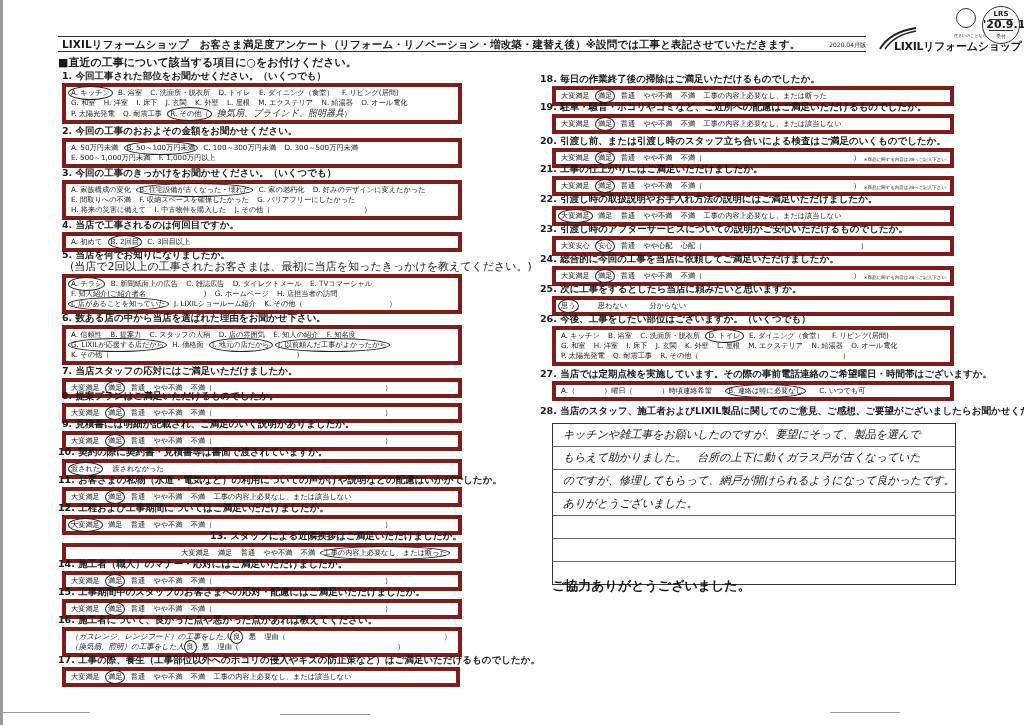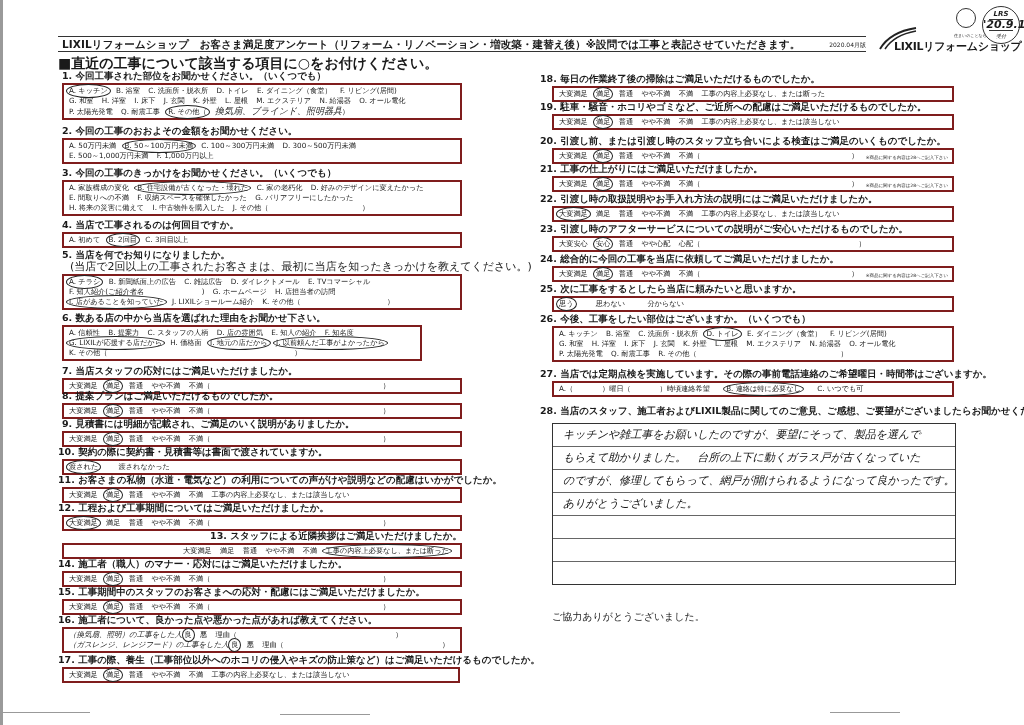--- a/index.html
+++ b/index.html
@@ -10,41 +10,41 @@
 
   .header { position: absolute; left: 58px; top: 36px; width: 808px; height: 16px; border-top: 1px solid #333; border-bottom: 1px solid #333; }
   .header-title { position: absolute; left: 4px; top: 1px; font-size: 10.5px; font-weight: bold; letter-spacing: 0.1px; white-space: nowrap; }
   .header-edition { position: absolute; right: 0; top: 4px; font-size: 6px; white-space: nowrap; }
 
   .logo { position: absolute; left: 878px; top: 26px; width: 130px; height: 28px; }
   .logo-swoosh { position: absolute; left: 0; top: 0; width: 40px; height: 24px; }
   .logo-tag { position: absolute; left: 76px; top: 7px; font-size: 4px; white-space: nowrap; }
   .logo-text { position: absolute; left: 16px; top: 13px; font-size: 11px; font-weight: bold; white-space: nowrap; letter-spacing: -0.3px; }
   .stamp-blank { position: absolute; left: 956px; top: 8px; width: 20px; height: 20px; border: 1px solid #333; border-radius: 50%; }
-  .stamp { position: absolute; left: 982px; top: 6px; width: 38px; height: 38px; border: 1.5px solid #333; border-radius: 50%; font-size: 7px; text-align: center; line-height: 10px; padding-top: 2px; font-style: italic; }
+  .stamp { position: absolute; left: 982px; top: 6px; width: 38px; height: 38px; border: 1.5px solid #333; border-radius: 50%; font-size: 7px; text-align: center; line-height: 10px; padding-top: 2px; }
   .stamp .s1 { font-weight: bold; border-bottom: 1px solid #333; margin: 0 6px; }
   .stamp .s2 { font-weight: bold; font-size: 11px; }
   .stamp .s3 { font-size: 5px; border-top: 1px solid #333; margin: 0 6px; }
 
-  .section-heading { position: absolute; left: 58px; top: 55px; font-size: 14px; font-weight: bold; white-space: nowrap; }
+  .section-heading { position: absolute; left: 58px; top: 55px; font-size: 11px; font-weight: bold; white-space: nowrap; }
 
   .q { position: absolute; }
   .q-title { font-size: 9.5px; font-weight: bold; white-space: nowrap; line-height: 12px; }
   .q-sub { font-size: 11px; font-weight: normal; white-space: nowrap; line-height: 12px; padding-left: 8px; text-align: center; }
-  .box { border: 2px solid #7f1d1d; margin-top: 1px; padding: 1px 5px; font-size: 7.2px; line-height: 10px; white-space: nowrap; position: relative; }
+  .box { border: 4px solid #7f1d1d; margin-top: 1px; padding: 1px 5px; font-size: 7.2px; line-height: 10px; white-space: nowrap; position: relative; }
   .row { display: block; white-space: nowrap; }
   .opt { display: inline-block; margin-right: 6px; position: relative; }
   .opt.sel::before { content: ""; position: absolute; left: -3px; top: -2px; right: -3px; bottom: -2px; border: 1px solid #222; border-radius: 50%; }
   .hand { font-family: "DejaVu Serif", serif; font-size: 9px; font-style: italic; color: #222; }
   .note { font-size: 4.5px; position: absolute; right: 4px; top: 3px; }
 
   .comment-box { position: absolute; left: 552px; top: 423px; width: 404px; height: 162px; border: 1px solid #333; }
   .comment-line { height: 23px; border-bottom: 1px solid #666; font-family: "DejaVu Serif", serif; font-size: 11px; font-style: italic; line-height: 22px; padding-left: 10px; white-space: nowrap; color: #111; }
   .comment-line:last-child { border-bottom: none; }
-  .thanks { position: absolute; left: 552px; top: 577px; font-size: 10px; font-weight: normal; white-space: nowrap; margin-top: 33px; }
+  .thanks { position: absolute; left: 552px; top: 577px; font-size: 13px; font-weight: bold; white-space: nowrap; }
   .scan-line { position: absolute; height: 1px; background: #999; }
 </style>
 </head>
 <body>
 
 <div class="page">
   <div class="left-edge"></div>
 
   <div class="header">
     <div class="header-title">LIXILリフォームショップ　お客さま満足度アンケート（リフォーム・リノベーション・増改築・建替え後）※設問では工事と表記させていただきます。</div>
@@ -165,21 +165,21 @@
         <span class="opt">H. 店担当者の訪問</span>
       </span>
       <span class="row">
         <span class="opt sel">I. 店があることを知っていた</span>
         <span class="opt">J. LIXILショールーム紹介</span>
         <span class="opt">K. その他（　　　　　　　　　　　　）</span>
       </span>
     </div>
   </div>
 
-  <div class="q" style="left:62px; top:312px; width:360px;">
+  <div class="q" style="left:62px; top:312px; width:400px;">
     <div class="q-title">6. 数ある店の中から当店を選ばれた理由をお聞かせ下さい。</div>
     <div class="box">
       <span class="row">
         <span class="opt">A. 信頼性</span>
         <span class="opt">B. 提案力</span>
         <span class="opt">C. スタッフの人柄</span>
         <span class="opt">D. 店の雰囲気</span>
         <span class="opt">E. 知人の紹介</span>
         <span class="opt">F. 知名度</span>
       </span>
@@ -225,21 +225,21 @@
       <span class="opt">普通</span>
       <span class="opt">やや不満</span>
       <span class="opt">不満（　　　　　　　　　　　　　　　　　　　　　　　　）</span>
     </div>
   </div>
 
   <div class="q" style="left:58px; top:446px; width:404px;">
     <div class="q-title">10. 契約の際に契約書・見積書等は書面で渡されていますか。</div>
     <div class="box" style="margin-left:4px;">
       <span class="opt sel">渡された</span>
-      <span class="opt" style="margin-left:12px;font-family:Liberation Mono, monospace;">渡されなかった</span>
+      <span class="opt" style="margin-left:4px;font-family:Liberation Mono, monospace;">渡されなかった</span>
     </div>
   </div>
 
   <div class="q" style="left:58px; top:474px; width:404px;">
     <div class="q-title">11. お客さまの私物（水道・電気など）の利用についての声がけや説明などの配慮はいかがでしたか。</div>
     <div class="box" style="margin-left:4px;">
       <span class="opt">大変満足</span>
       <span class="opt sel">満足</span>
       <span class="opt">普通</span>
       <span class="opt">やや不満</span>
@@ -290,27 +290,27 @@
       <span class="opt">普通</span>
       <span class="opt">やや不満</span>
       <span class="opt">不満（　　　　　　　　　　　　　　　　　　　　　　　　）</span>
     </div>
   </div>
 
   <div class="q" style="left:58px; top:614px; width:404px;">
     <div class="q-title">16. 施工者について、良かった点や悪かった点があれば教えてください。</div>
     <div class="box" style="margin-left:4px;">
       <span class="row">
-        <span class="hand" style="font-size:7.5px;">（換気扇、照明）の工事をした人</span>
+        <span class="hand" style="font-size:7.5px;">（ガスレンジ、レンジフード）の工事をした人</span>
         <span class="opt sel">良</span>
         <span class="opt">悪</span>
         <span class="opt">理由（　　　　　　　　　　　　　　　　　　　　　　）</span>
       </span>
       <span class="row">
-        <span class="hand" style="font-size:7.5px;">（ガスレンジ、レンジフード）の工事をした人</span>
+        <span class="hand" style="font-size:7.5px;">（換気扇、照明）の工事をした人</span>
         <span class="opt sel">良</span>
         <span class="opt">悪</span>
         <span class="opt">理由（　　　　　　　　　　　　　　　　　　　　　　）</span>
       </span>
     </div>
   </div>
 
   <div class="q" style="left:58px; top:654px; width:410px;">
     <div class="q-title">17. 工事の際、養生（工事部位以外へのホコリの侵入やキズの防止策など）はご満足いただけるものでしたか。</div>
     <div class="box" style="margin-left:4px; width:398px;">

